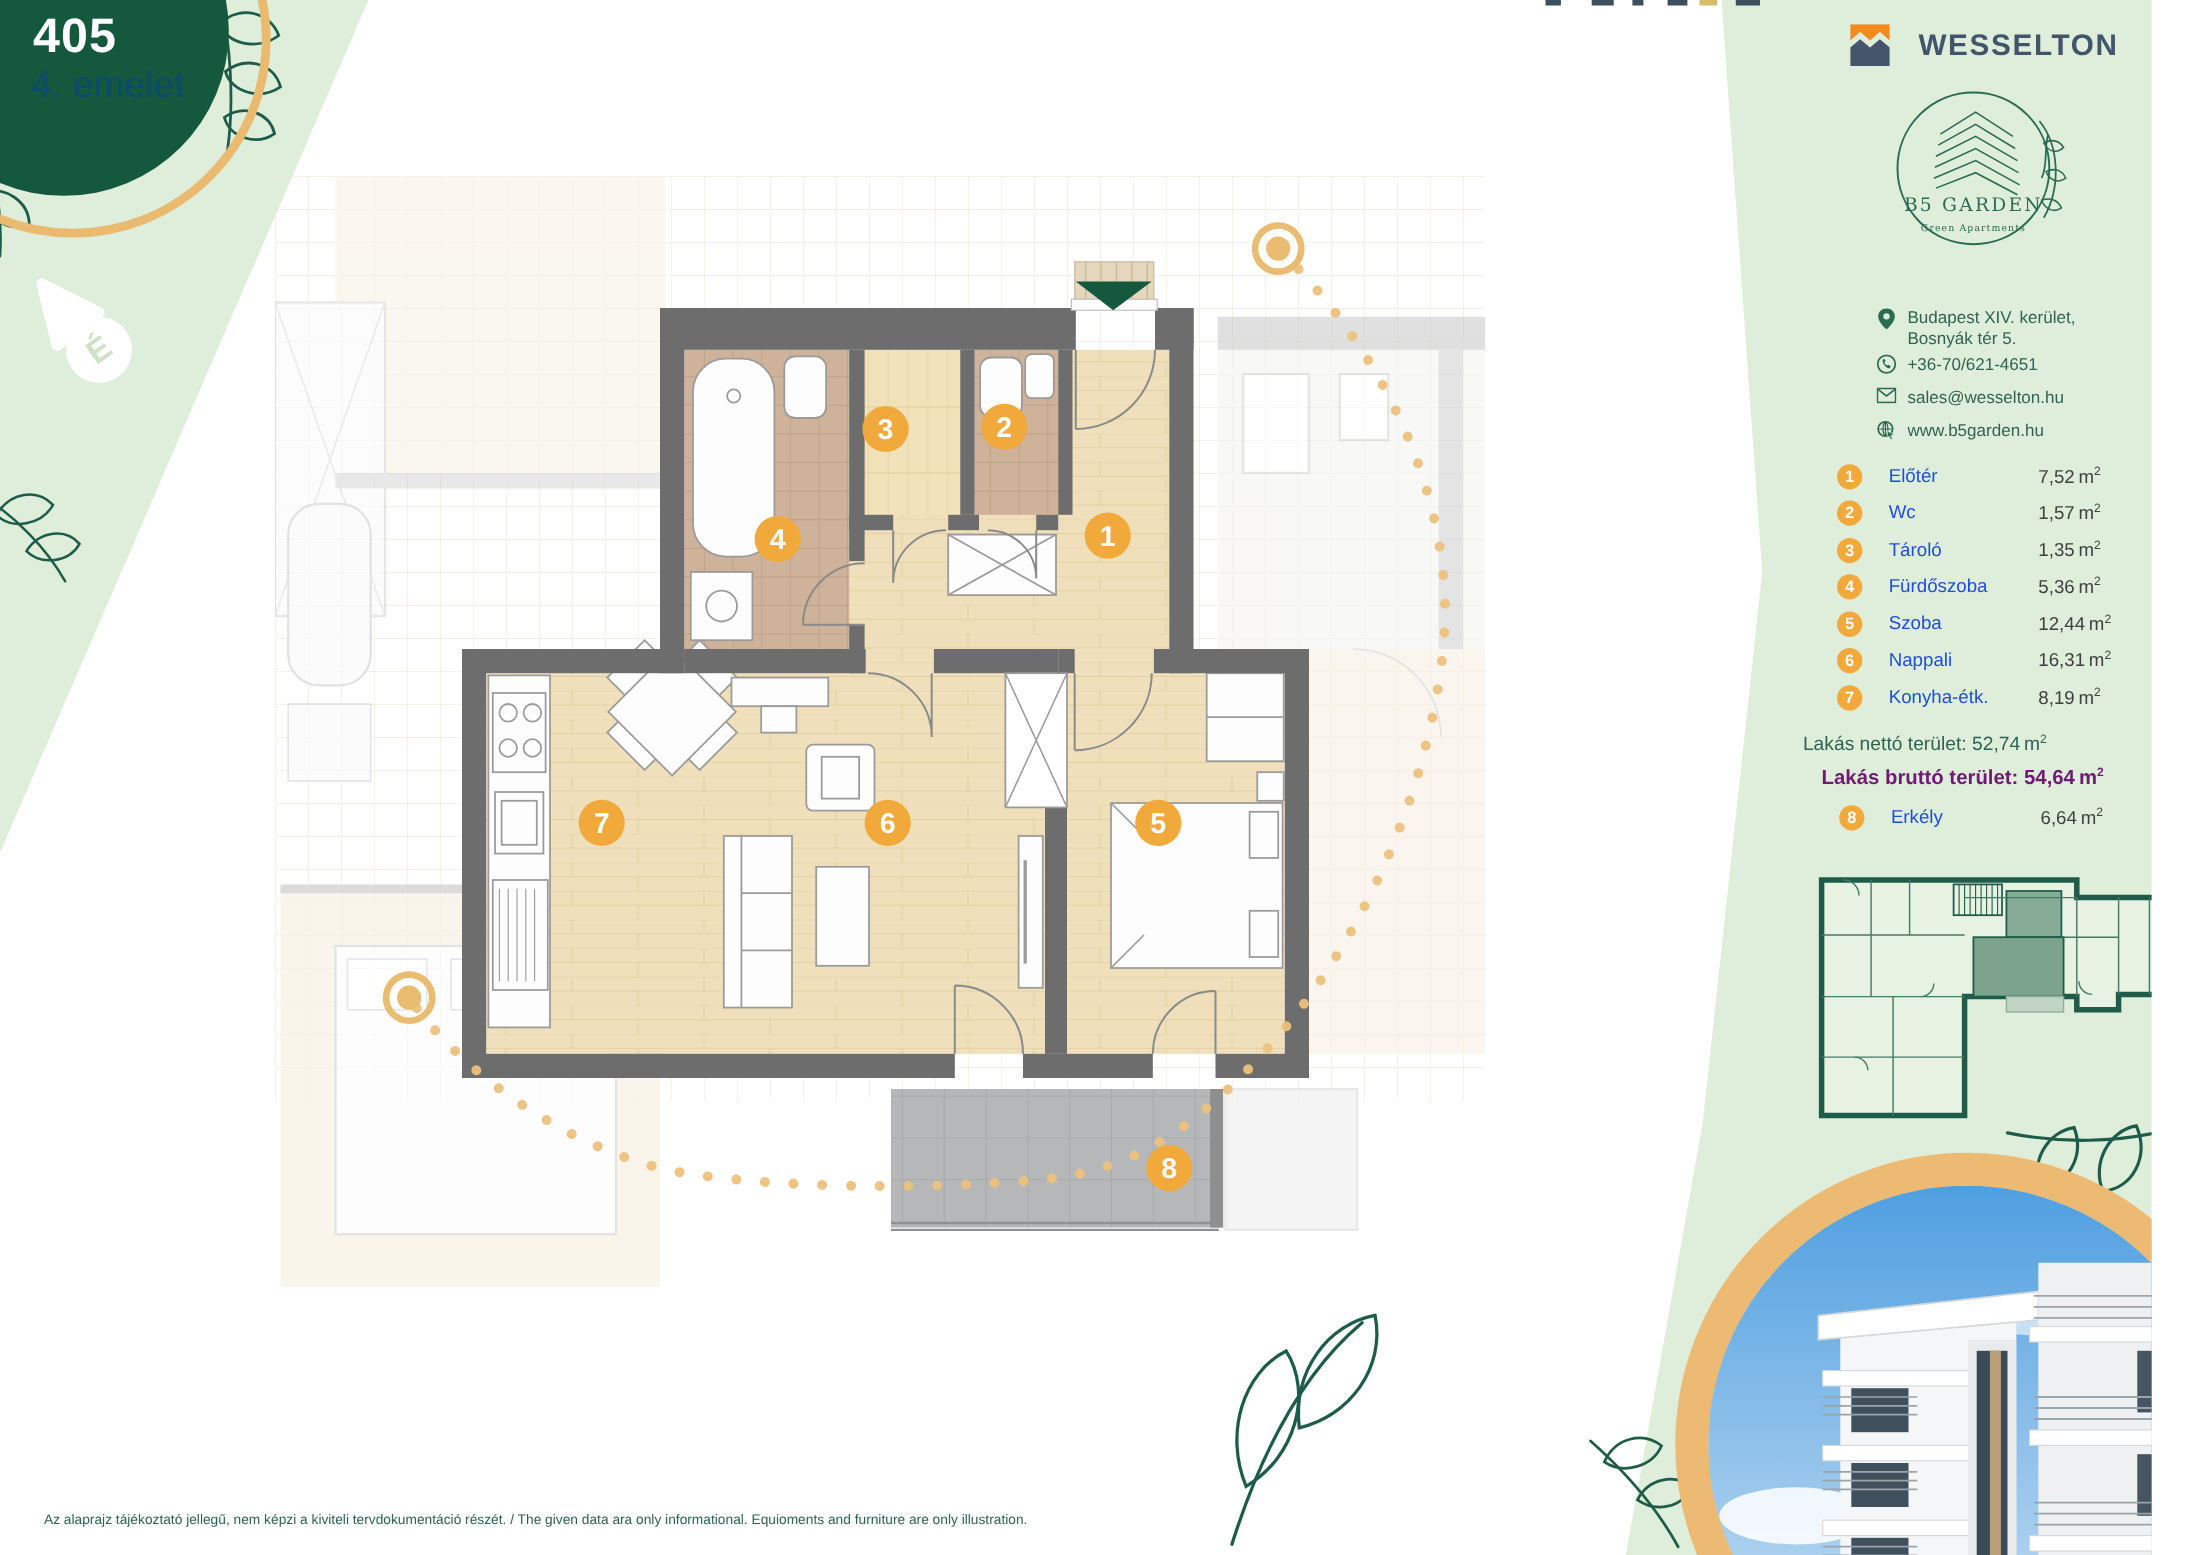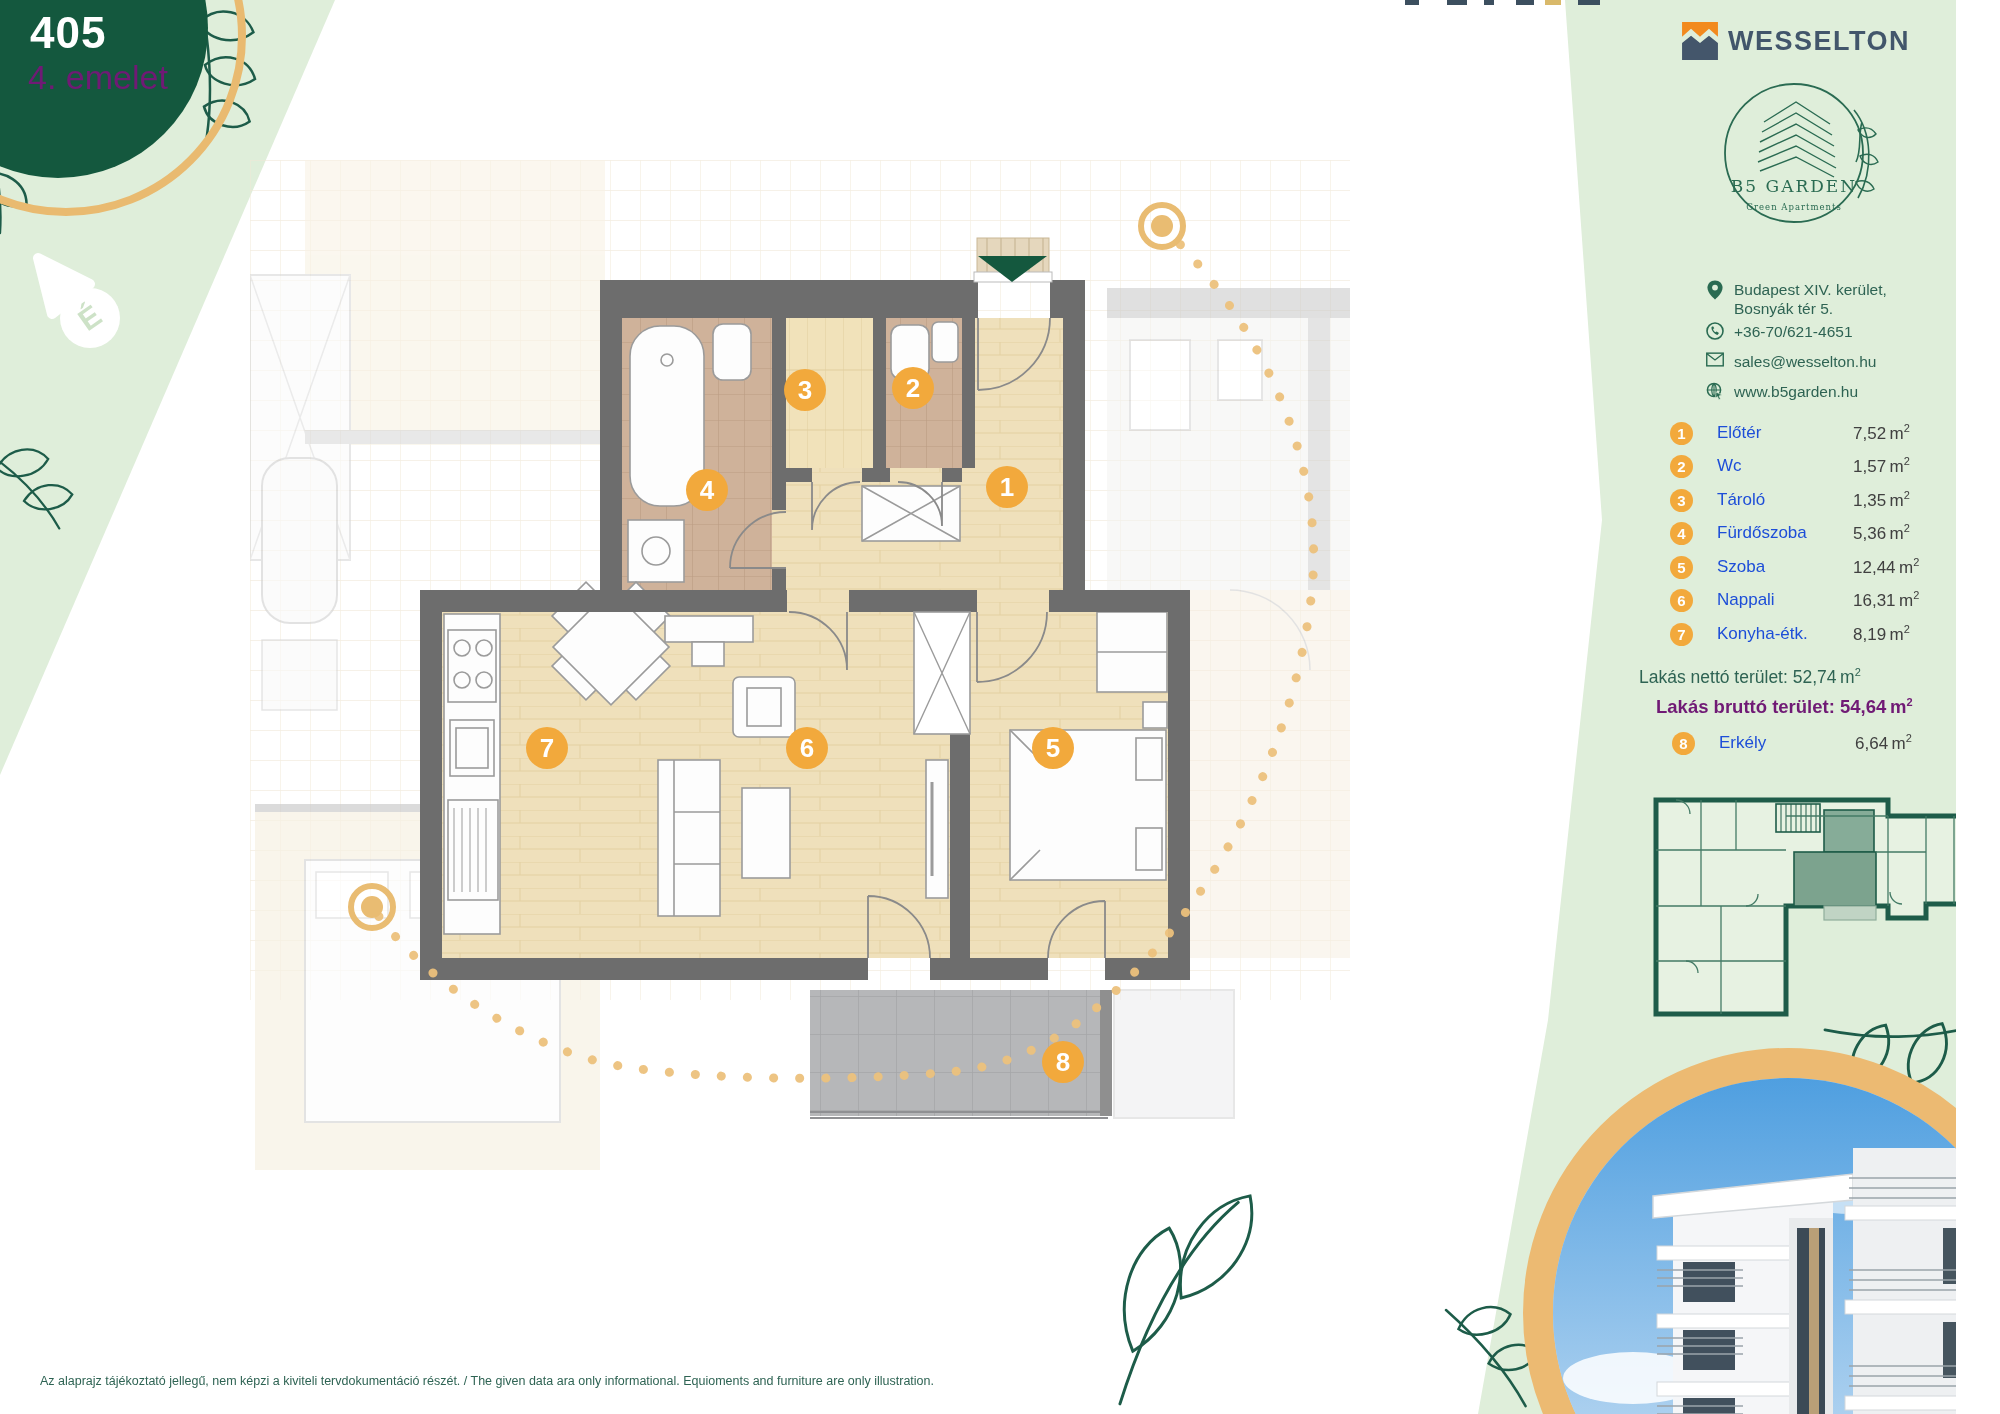--- a/index.html
+++ b/index.html
@@ -8,25 +8,25 @@
   .abs{position:absolute;}
   
   #left-wedge{left:0;top:0;width:420px;height:800px;background:#dfeeda;
     clip-path:polygon(0 0,335px 0,0 775px);}
   #right-wedge{left:0;top:0;width:2000px;height:1414px;background:#dfeeda;
     clip-path:polygon(1565px 0,2000px 0,2000px 1414px,1478px 1414px,1548px 1020px,1602px 520px);}
   
   #unit-ring{left:-114px;top:-144px;width:344px;height:344px;border:8px solid #e9ba70;border-radius:50%;}
   #unit-circle{left:-92px;top:-122px;width:300px;height:300px;background:#14583e;border-radius:50%;}
   #unit-number{left:30px;top:8px;color:#ffffff;font-size:44px;font-weight:bold;letter-spacing:1px;}
-  #unit-floor{left:28px;top:58px;color:#701a75;font-size:34px;font-weight:300;}
+  #unit-floor{left:28px;top:58px;color:#0c4a6e;font-size:34px;font-weight:300;}
   
   #compass{left:18px;top:240px;width:140px;height:140px;}
   
-  .brand-row{left:1682px;top:22px;display:flex;align-items:center;gap:10px;text-align:center;}
+  .brand-row{left:1682px;top:22px;display:flex;align-items:center;gap:26px;text-align:center;}
   .brand-name{color:#42566b;font-size:27px;font-weight:bold;letter-spacing:1.5px;}
   .contact-row{display:flex;align-items:flex-start;gap:10px;color:#2e6353;font-size:15.5px;line-height:19px;}
   .contact-icon{flex:0 0 18px;margin-top:0px;}
   .leg-row{position:absolute;display:flex;align-items:center;height:24px;}
   .leg-badge{flex:0 0 23px;width:23px;height:23px;border-radius:50%;background:#f2a93c;color:#fff;
     font-size:15px;font-weight:bold;display:flex;align-items:center;justify-content:center;}
   .leg-name{margin-left:24px;width:136px;color:#1d4ed8;font-size:17px;}
   .leg-area{color:#404040;font-size:17px;}
   .leg-area sup{font-size:11px;}
   .total-line{color:#2e6353;font-size:17.5px;}

